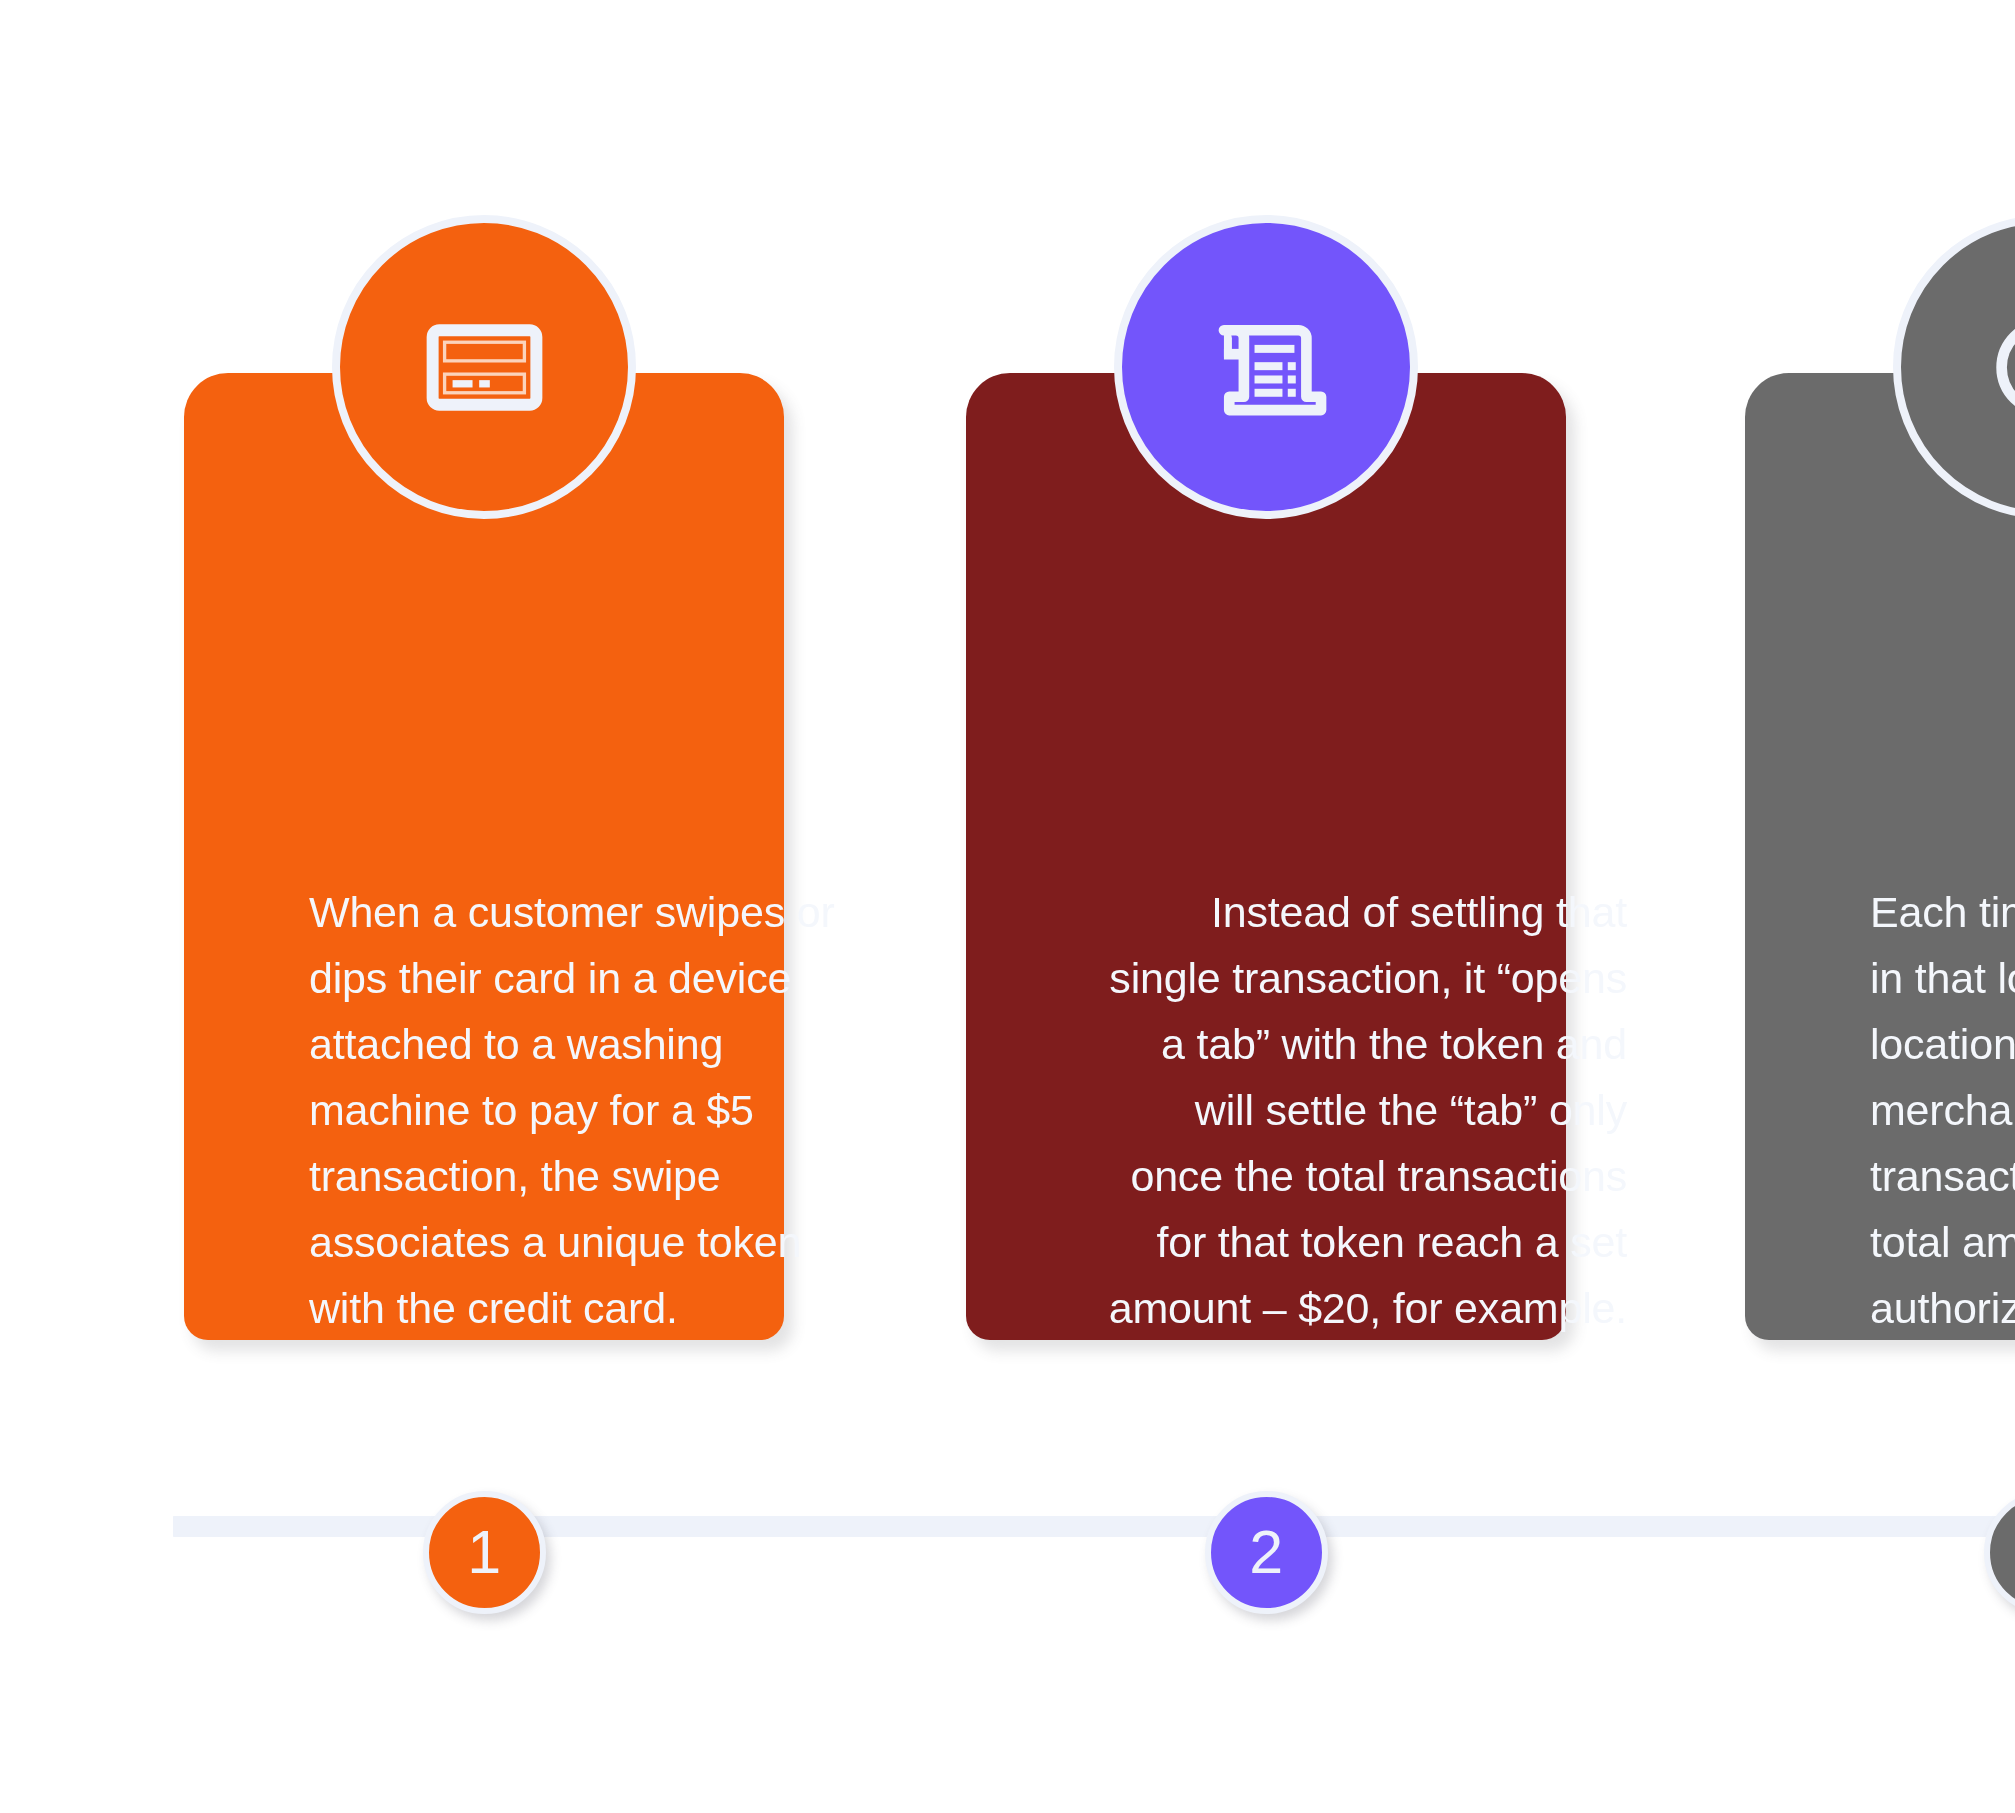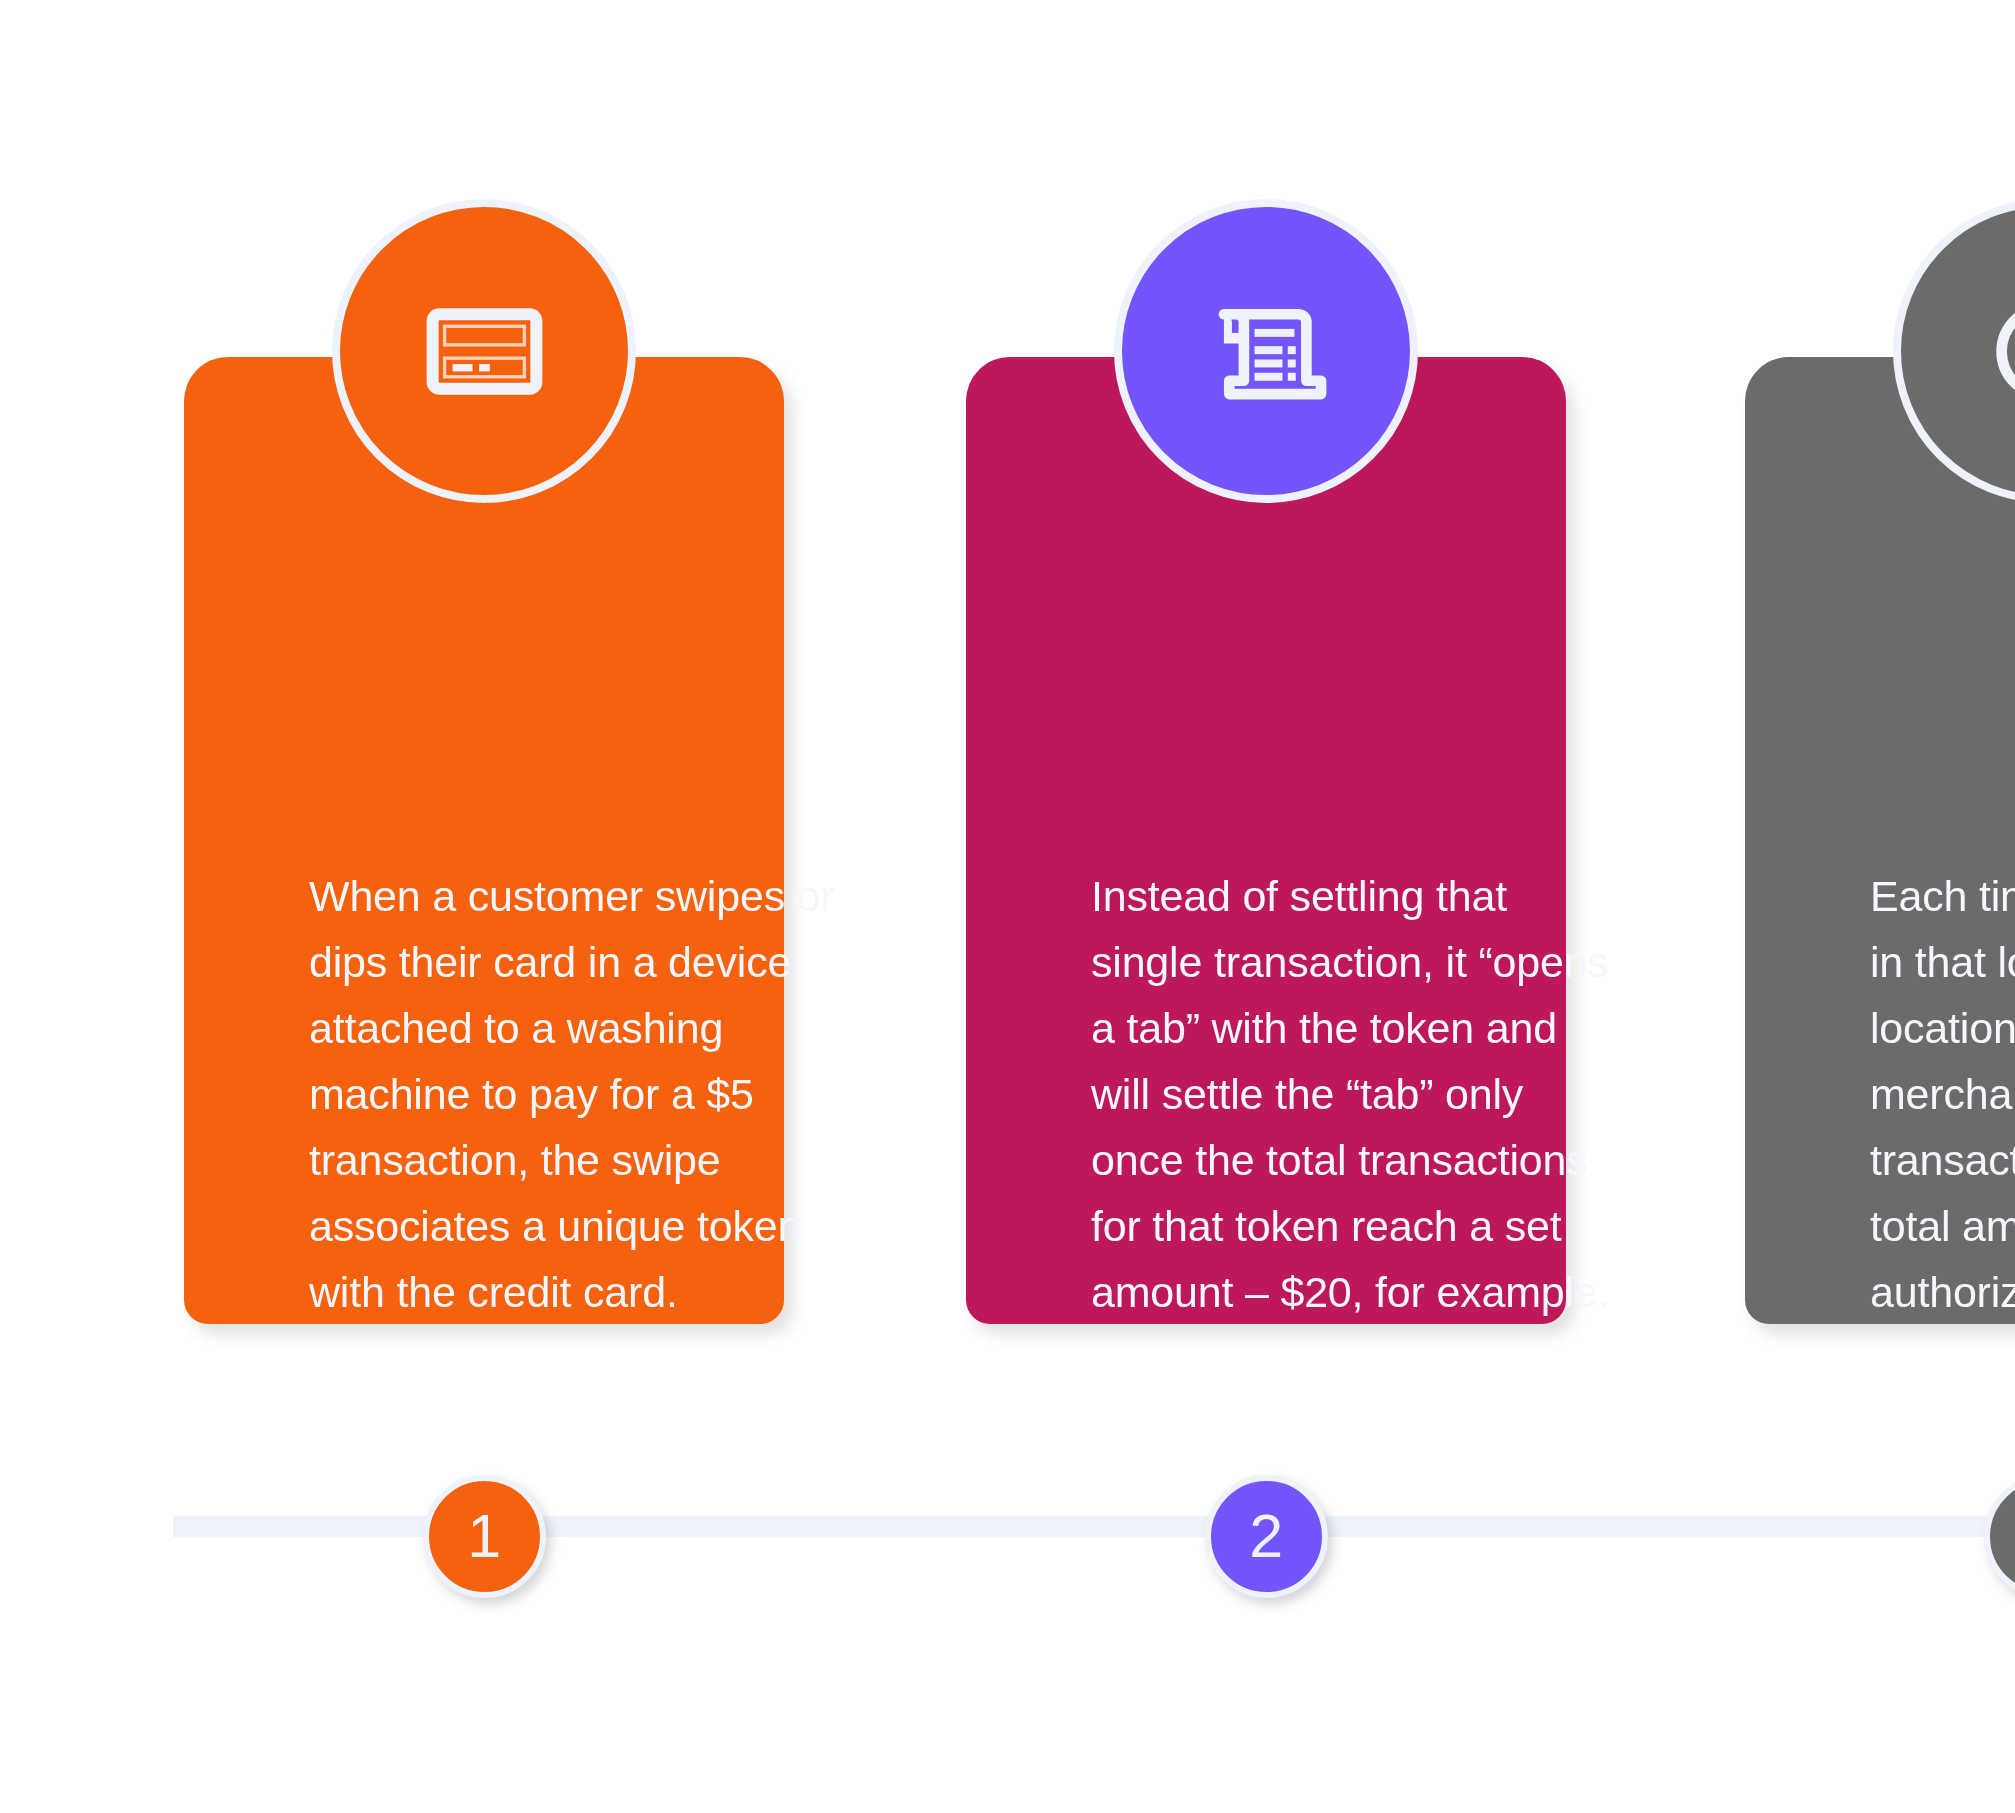--- a/index.html
+++ b/index.html
@@ -6,21 +6,21 @@
   body{width:3224px;height:1814px;position:relative;overflow:hidden;
        font-family:"Liberation Sans","DejaVu Sans",sans-serif;}
 
   
   #timeline-rail{position:absolute;left:173px;top:1516px;width:2527px;height:21px;
                  background:#eef2fa;border-radius:0.8px;}
 
   
   #steps{position:absolute;left:0;top:0;width:3224px;height:1814px;}
 
-  .step{position:absolute;top:0;width:782px;height:1318px;}
+  .step{position:absolute;top:16px;width:782px;height:1318px;}
   .step[data-i="0"]{left:93px;}
   .step[data-i="1"]{left:875px;}
   .step[data-i="2"]{left:1654px;}
 
   
   .card{position:absolute;left:91px;top:357px;width:600px;height:967px;
         border-radius:44px 44px 24px 24px;
         box-shadow:8.9px 10.5px 13.7px rgba(80,80,90,0.16);}
 
   .card-text{position:absolute;left:125px;top:506px;width:536px;
@@ -63,21 +63,21 @@
           <rect x="46" y="59.5" width="8" height="5.5" fill="#eef2fa"></rect>
         </svg>
       </span>
     </div>
     <div class="badge" style="background-color: rgb(244, 97, 15);">
       <span>1</span>
     </div>
   </div>
 
   <div class="step" data-i="1">
-    <div class="card" style="background-color: #be185d;">
+    <div class="card" style="background-color: #7f1d1d; text-align: right;">
       <div class="card-text">Instead of settling that single transaction, it “opens a tab” with the token and will settle the “tab” only once the total transactions for that token reach a set amount – $20, for example.</div>
     </div>
     <div class="icon-circle" style="background-color: rgb(115, 85, 251);">
       <span>
         <svg viewBox="0 0 100 100" fill="none" xmlns="http://www.w3.org/2000/svg">
           <path d="M28 22 H74 a6 6 0 0 1 6 6 V72 H91 V82 H22 V72 H33 V28 a6 6 0 0 0 -6 -6 H18" fill="none" stroke="#eef2fa" stroke-width="8" stroke-linejoin="round" stroke-linecap="round"></path>
           <path d="M18 22 a6 6 0 0 1 6 6 V42 H18 Z" fill="#eef2fa"></path>
           <rect x="18" y="36" width="17" height="8" fill="#eef2fa"></rect>
           <rect x="41" y="33" width="30" height="6" fill="#eef2fa"></rect>
           <rect x="41" y="46" width="21" height="6" fill="#eef2fa"></rect>

